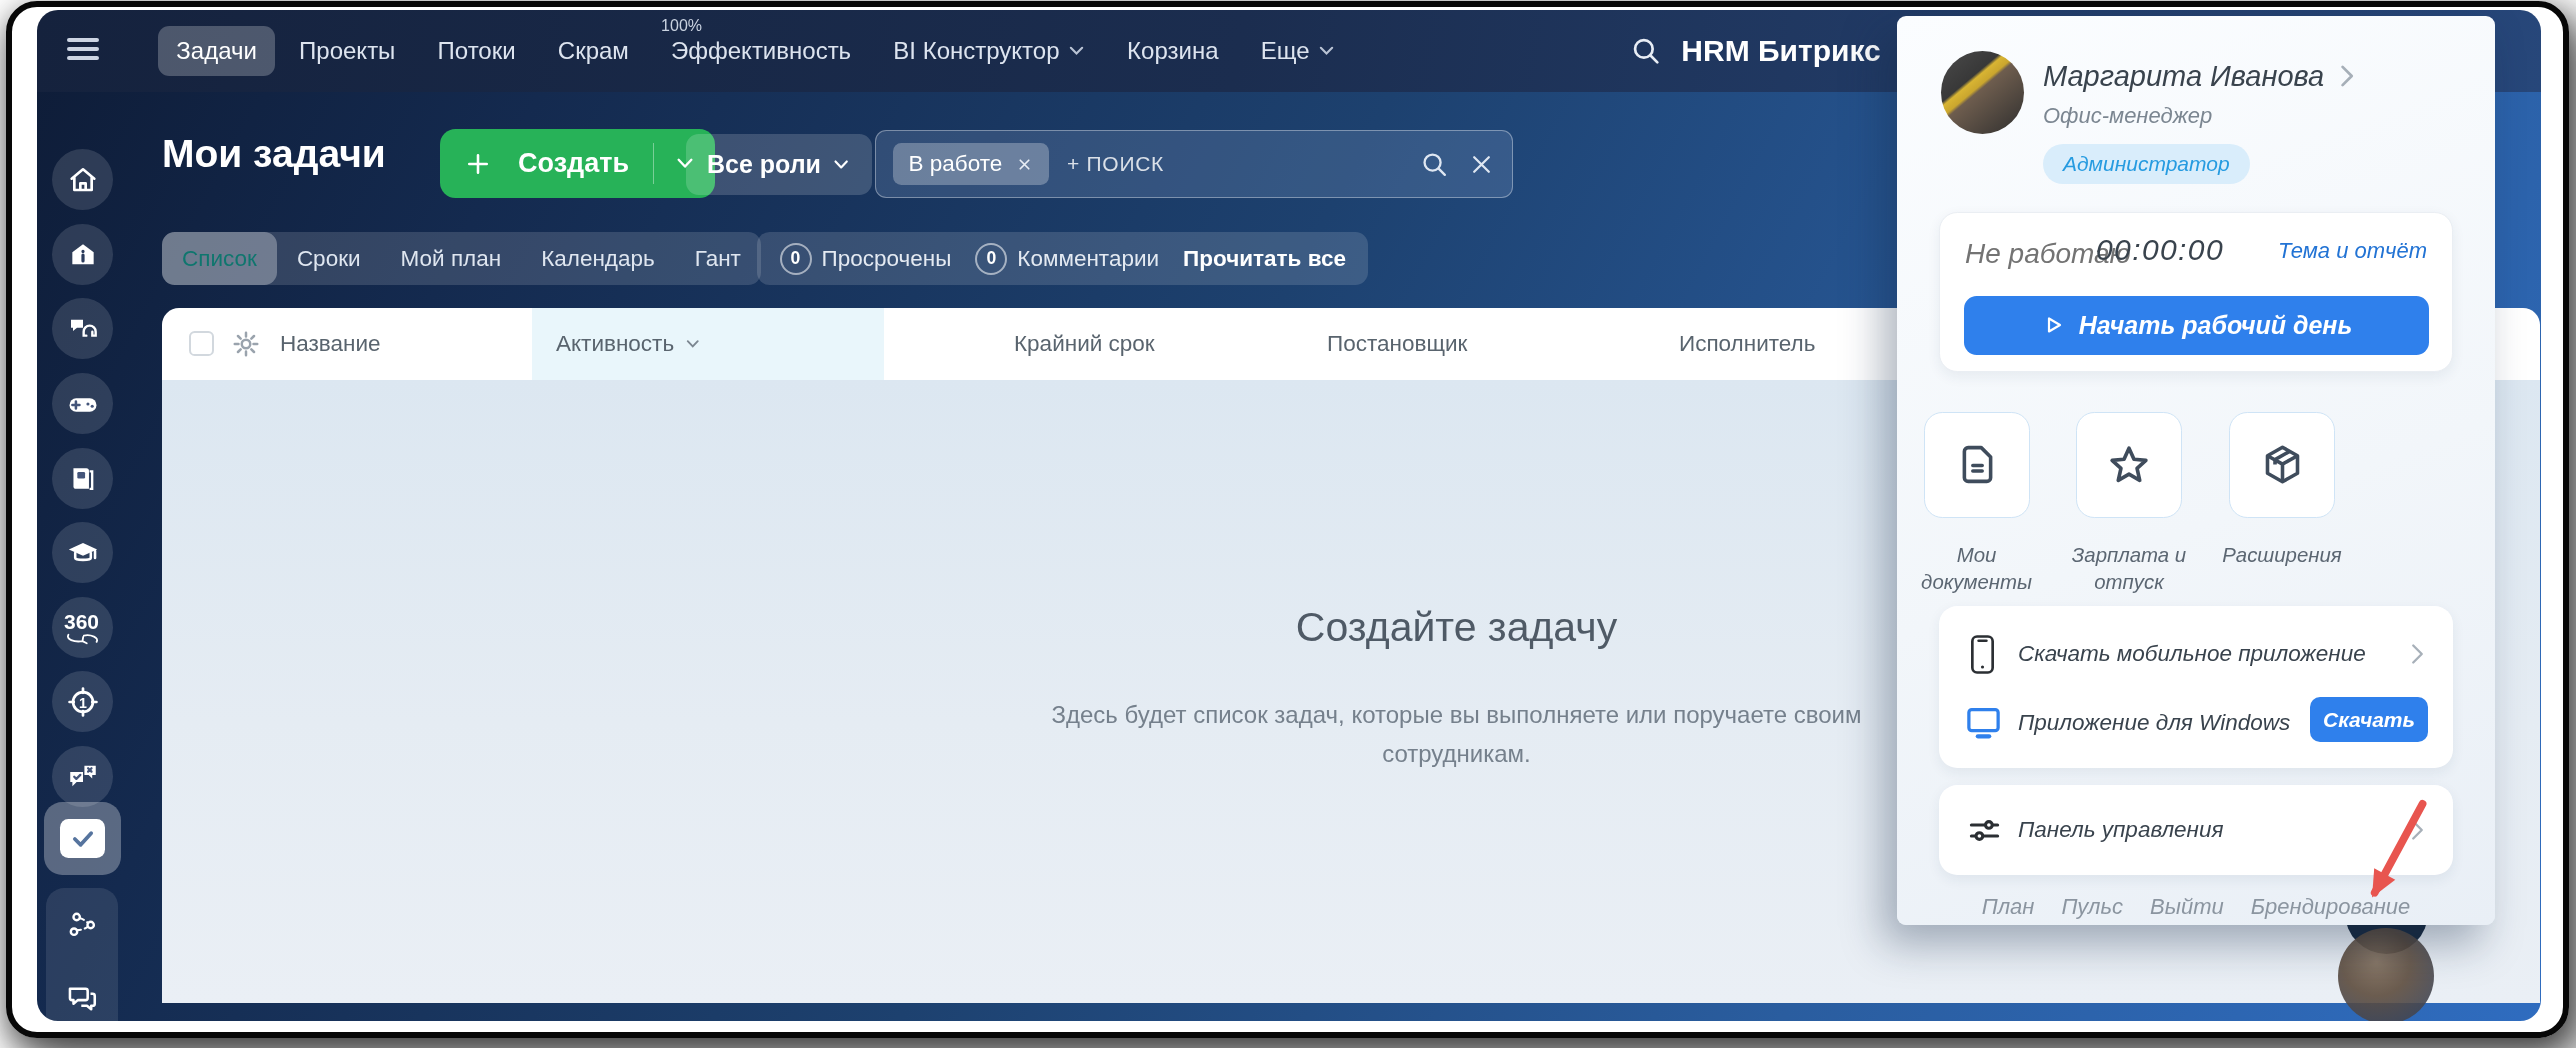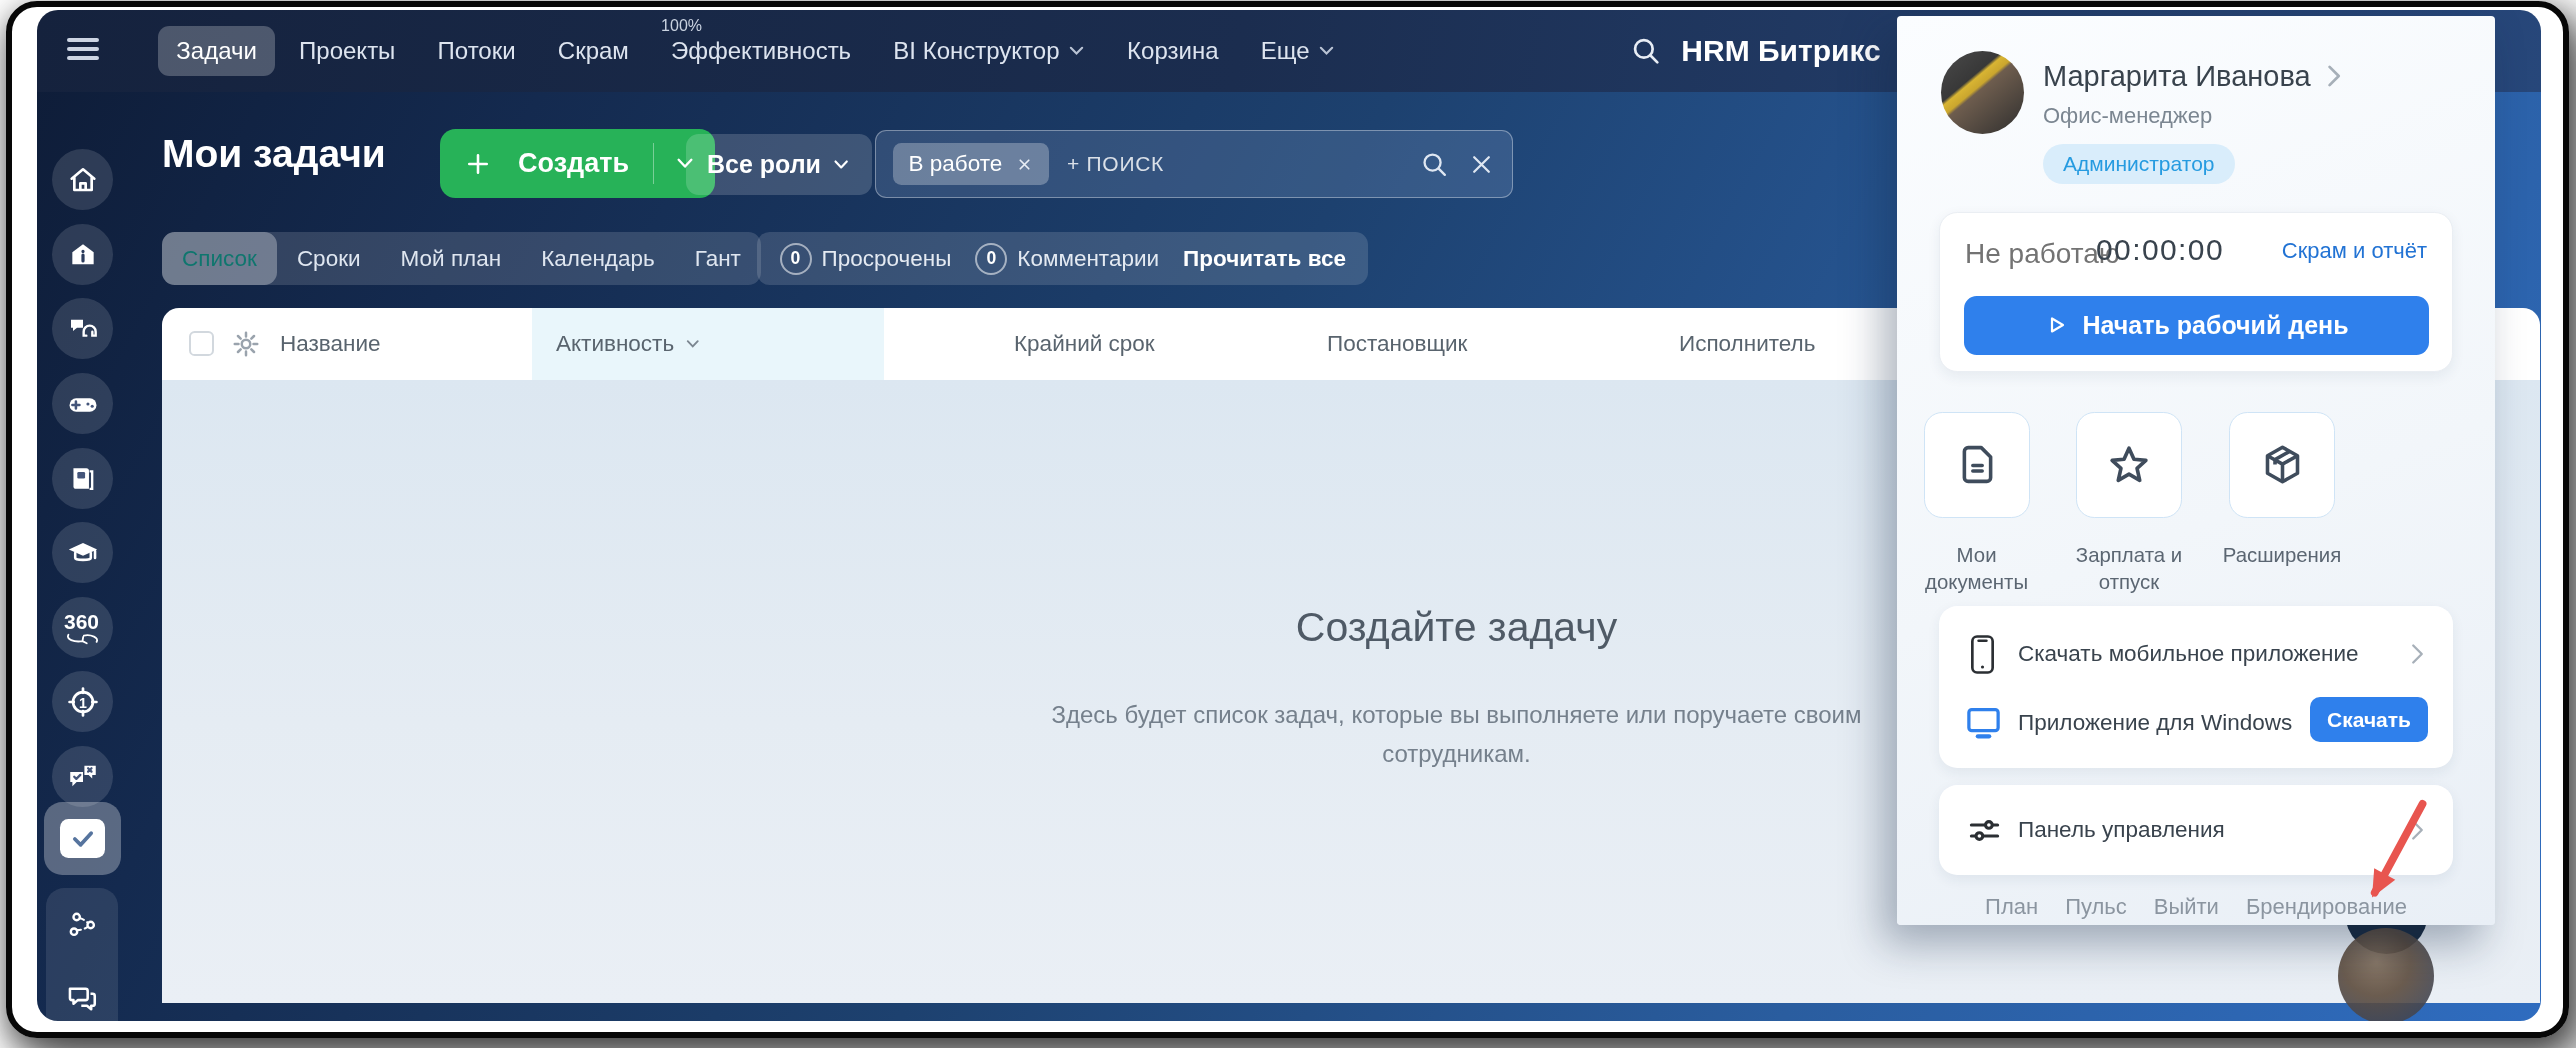--- a/index.html
+++ b/index.html
@@ -64,23 +64,23 @@
     color:#59646e;font-size:22.5px;}
   .t-activity{position:absolute;left:370px;top:0;width:352px;height:72px;background:#e9f6fb;}
   .t-body{left:162px;top:379px;width:2378px;height:624px;z-index:2;
     background:linear-gradient(180deg,#dce7f1 0%,#e5ecf3 55%,#eaeff5 100%);}
   .empty{position:absolute;left:239px;top:225px;width:2111px;text-align:center;}
   .empty h2{margin:0;font-size:41px;font-weight:400;color:#4f5a66;}
   .empty p{margin:45px auto 0;width:943px;font-size:24px;line-height:1.62;color:#75808c;}
   .checkbox{position:absolute;left:27px;top:23px;width:25px;height:25px;border:2.1px solid #d2d8de;
     border-radius:5.6px;background:#fff;box-sizing:border-box;}
   
-  .popup{left:1897px;top:15.5px;width:598px;height:909px;border-radius:4px;z-index:30;
+  .popup{left:1897px;top:15.5px;width:598px;height:909px;border-radius:9px;z-index:30;
     background:linear-gradient(160deg,#fbfdff 0%,#f2f6fa 55%,#e9eff6 100%);
-    box-shadow:-14px 18.3px 42px rgba(20,40,70,.35);}
+    box-shadow:-14px 18.3px 42px rgba(20,40,70,.35);font-style:italic;}
   .avatar{position:absolute;left:44px;top:35px;width:83px;height:83px;border-radius:50%;overflow:hidden;
     background:linear-gradient(140deg,#4b4b4b 0%,#383838 34%,#d8b433 37%,#caa62e 44%,#6e5d4e 47%,#2e2e2e 100%);}
   .p-name{position:absolute;left:146px;top:44px;font-size:29px;color:#39434d;display:flex;align-items:center;gap:14px;}
   .p-role{position:absolute;left:146px;top:87px;font-size:22px;color:#7b8691;}
   .p-badge{position:absolute;left:146px;top:128px;background:#d9edfb;color:#269be0;font-size:21px;
     border-radius:703px;padding:8.4px 20px;}
   .card{position:absolute;background:#ffffff;border-radius:18.3px;box-shadow:0 4.2px 12.7px rgba(30,50,80,.07);}
   .work-card{left:42px;top:196px;width:514px;height:160px;border:1.4px solid #eaeef3;box-sizing:border-box;}
   .w-status{position:absolute;left:25px;top:25px;font-size:28px;color:#737373;}
   .w-timer{position:absolute;left:156px;top:20px;font-size:30px;color:#39434d;letter-spacing:1.4px;}
@@ -361,21 +361,21 @@
     <svg width="18.3" height="28" viewBox="0 0 16 24">
       <path d="M4 4 L12 12 L4 20" fill="none" stroke="#a6afb8" stroke-width="2.4" stroke-linecap="round" stroke-linejoin="round"></path>
     </svg>
   </div>
   <div class="p-role">Офис-менеджер</div>
   <div class="p-badge">Администратор</div>
 
   <div class="card work-card">
     <div class="w-status">Не работаю</div>
     <div class="w-timer">00:00:00</div>
-    <div class="w-plan">Скрам и отчёт</div>
+    <div class="w-plan">Тема и отчёт</div>
     <div class="w-start">
       <svg width="24" height="24" viewBox="0 0 24 24">
         <path d="M8 5.5 V18.5 L19 12 Z" fill="none" stroke="#fff" stroke-width="2.2" stroke-linejoin="round"></path>
       </svg>
       <span>Начать рабочий день</span>
     </div>
   </div>
 
   <div class="tile" style="left:27px;">
     <svg width="45" height="45" viewBox="0 0 24 24">

